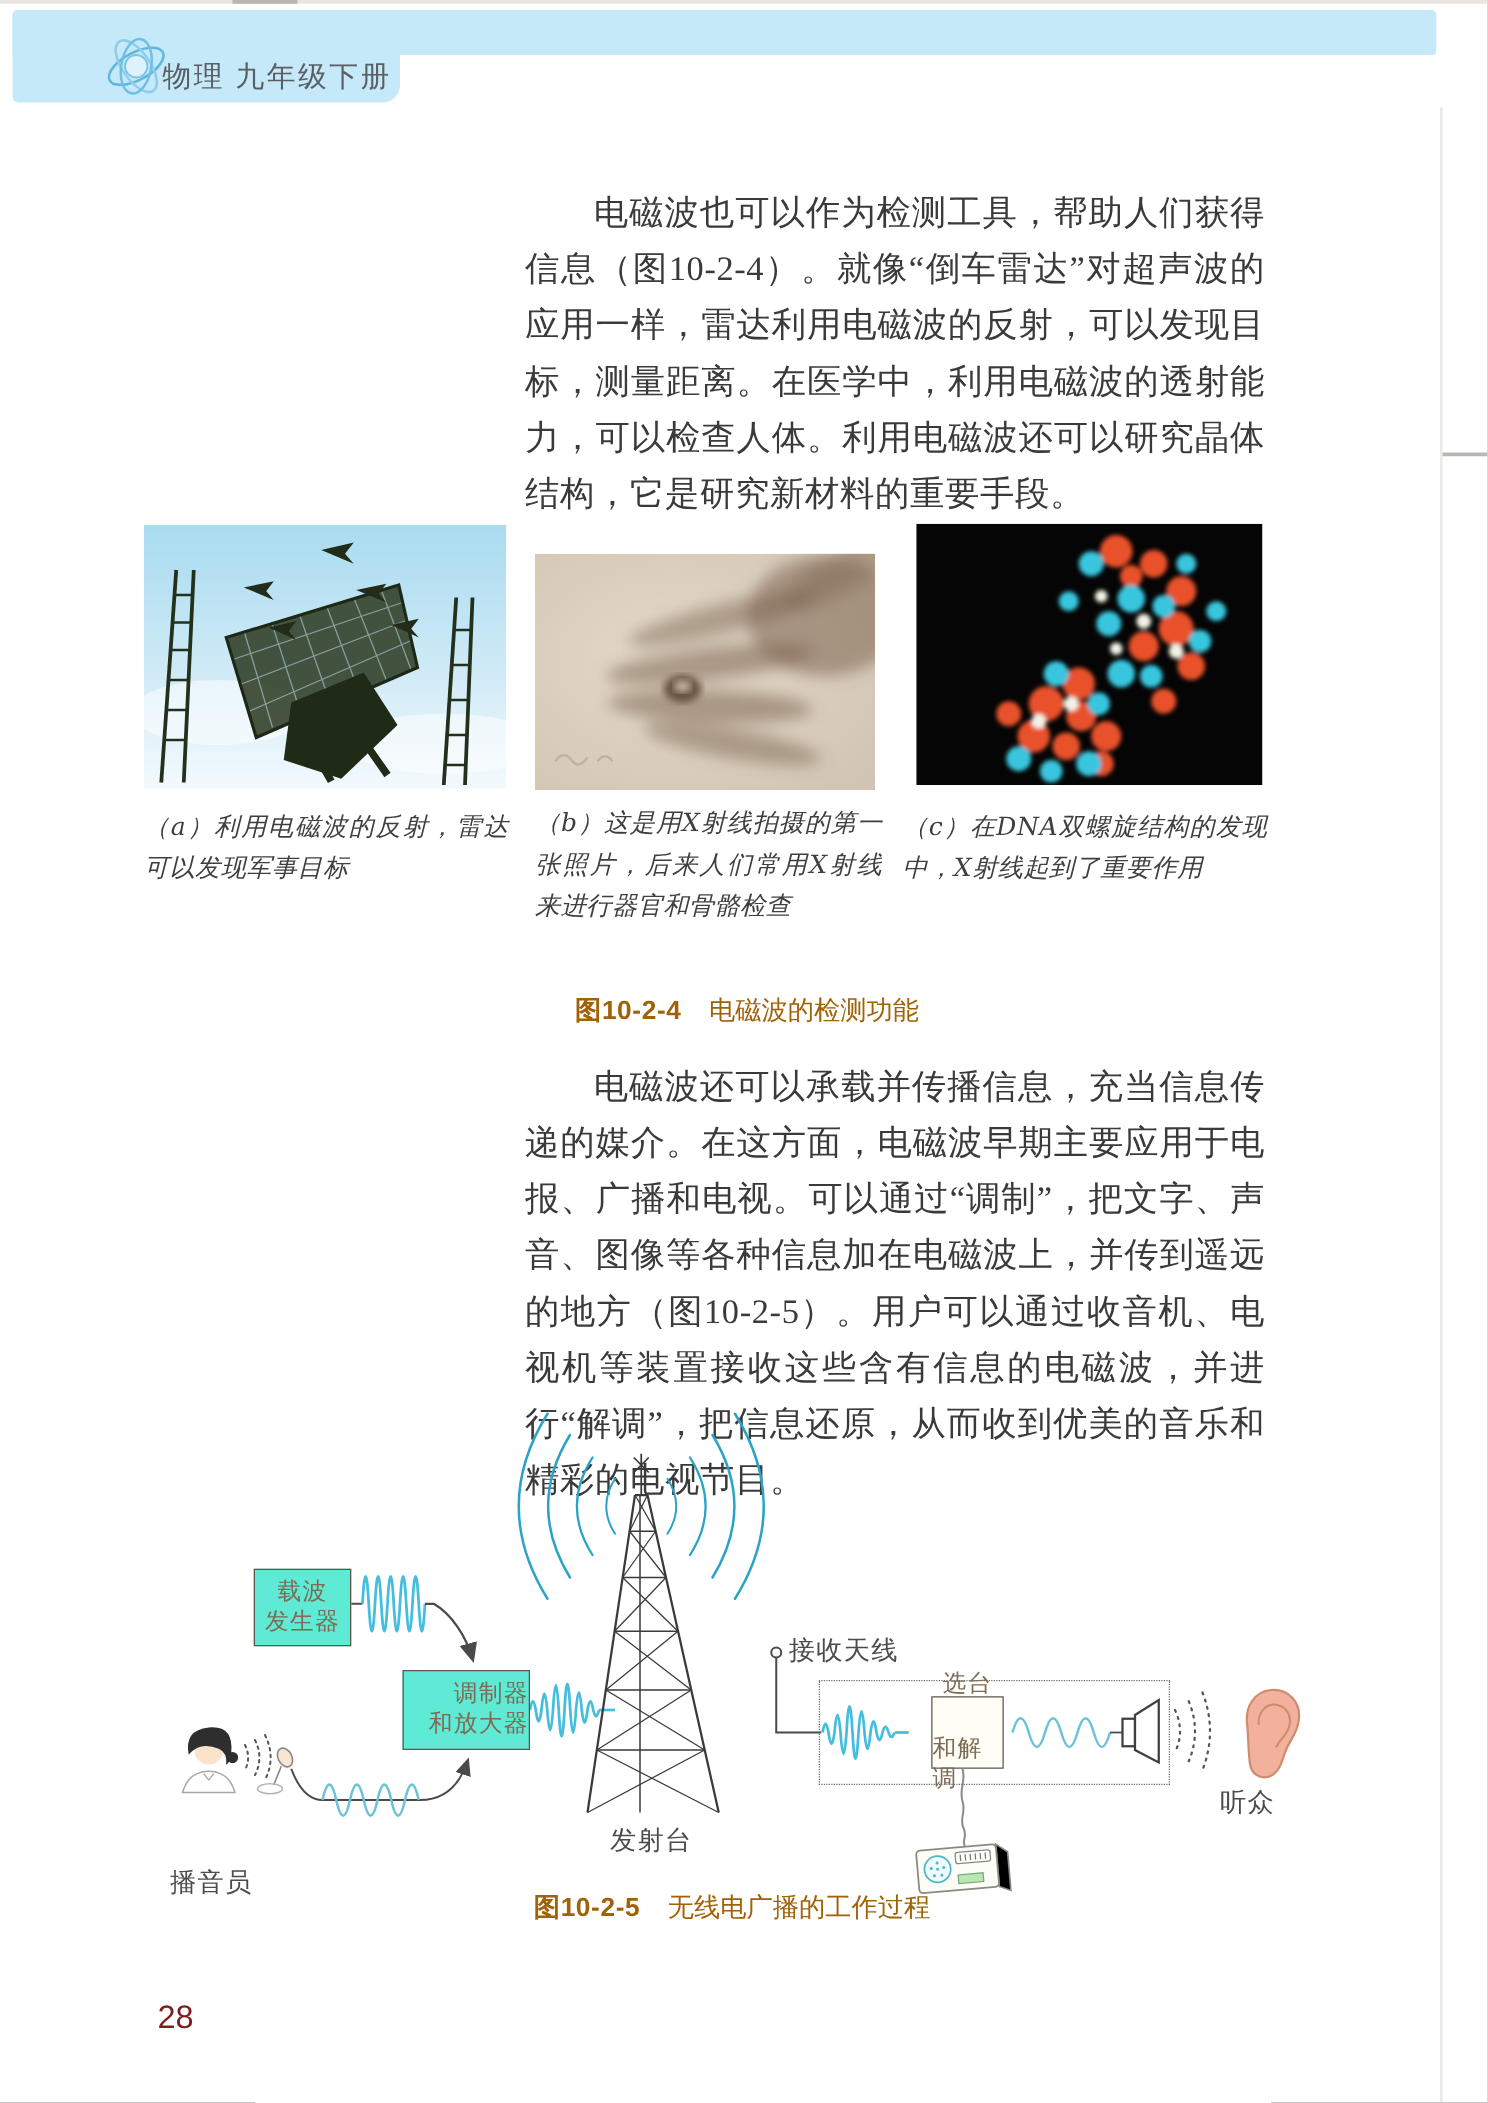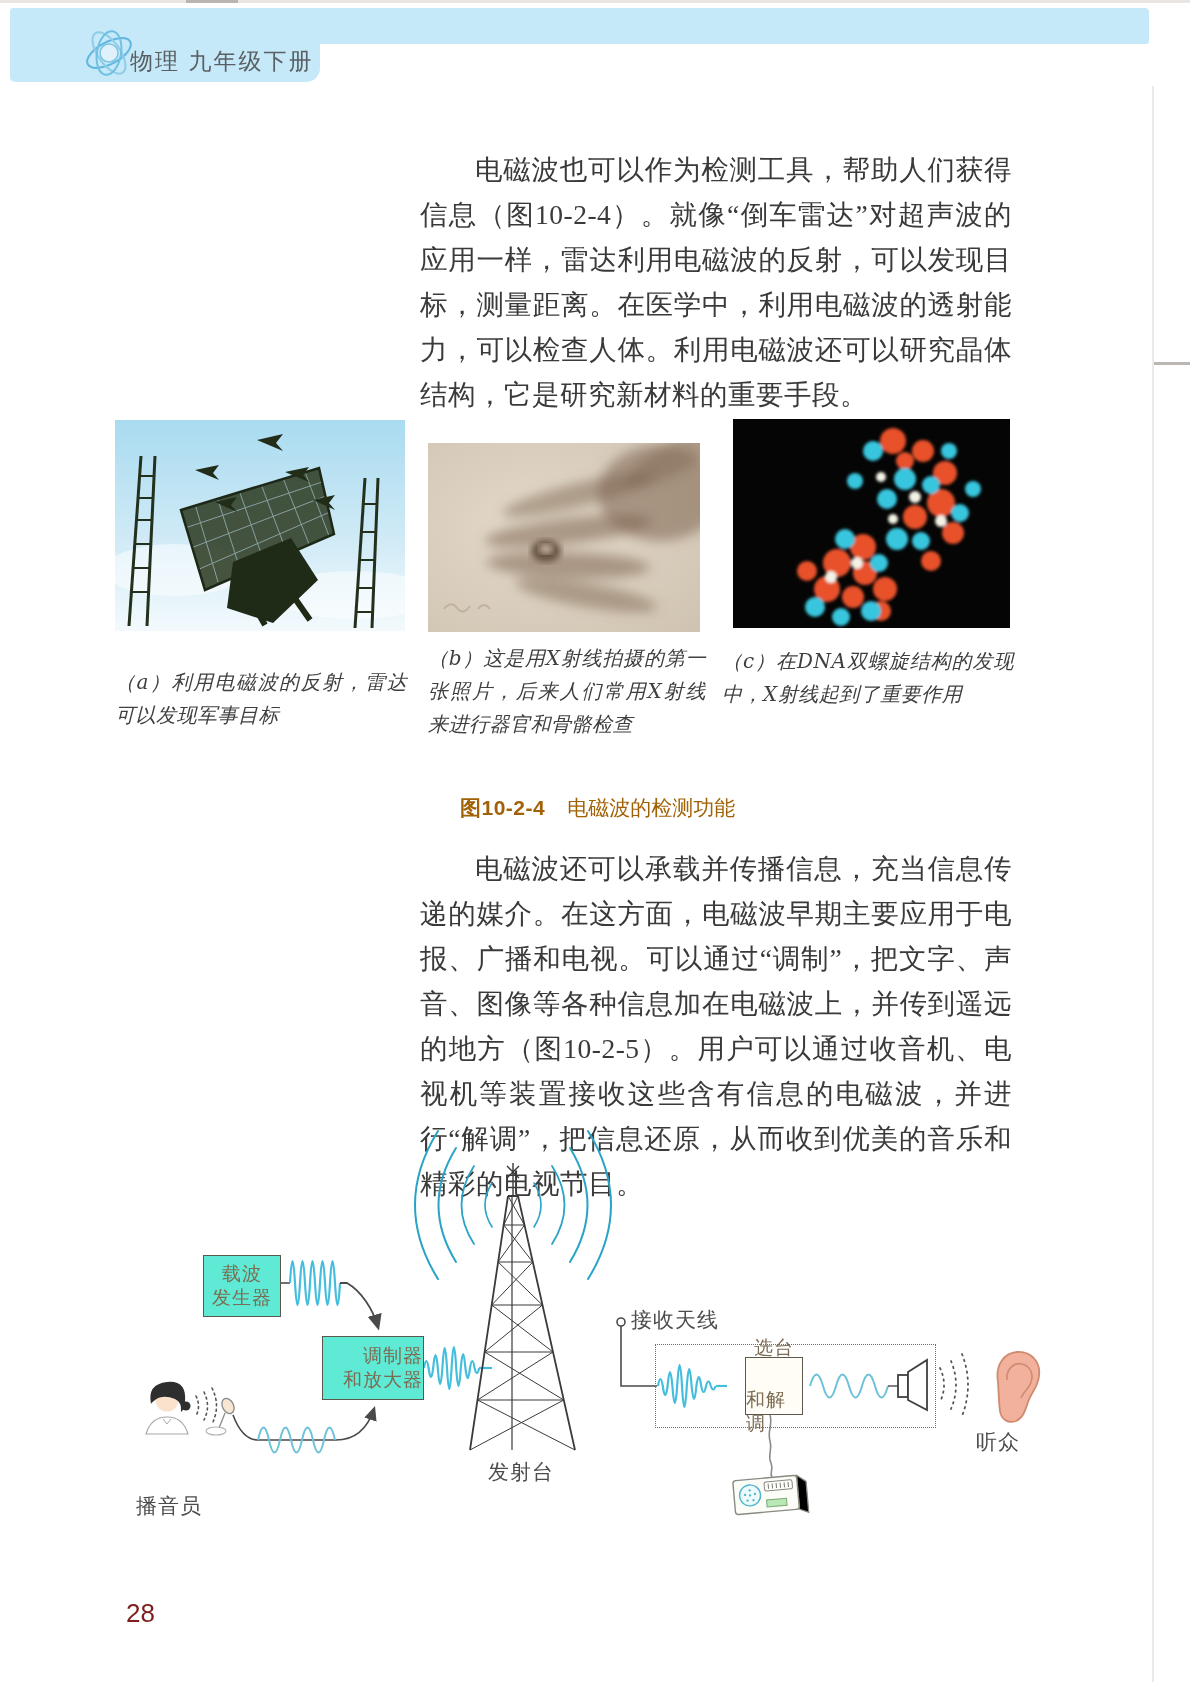--- a/index.html
+++ b/index.html
@@ -191,21 +191,21 @@
         <circle cx="182" cy="78" r="6"></circle>
           <circle cx="208" cy="102" r="6"></circle>
           <circle cx="124" cy="144" r="6"></circle>
         <circle cx="98" cy="158" r="6"></circle>
           <circle cx="160" cy="100" r="5"></circle>
           <circle cx="148" cy="58" r="5"></circle>
       </g>
     </g>
   </svg>
 
-  <div class="abs photo-cap" style="left:115px;top:666px;width:292px;">（a）利用电磁波的反射，雷达可以发现军事目标</div>
+  <div class="abs photo-cap" style="left:115px;top:645px;width:292px;">（a）利用电磁波的反射，雷达可以发现军事目标</div>
   <div class="abs photo-cap" style="left:428px;top:642px;width:278px;">（b）这是用X射线拍摄的第一张照片，后来人们常用X射线来进行器官和骨骼检查</div>
   <div class="abs photo-cap" style="left:722px;top:645px;width:292px;">（c）在DNA双螺旋结构的发现中，X射线起到了重要作用</div>
 
   <div class="abs figcap" style="left:460px;top:794px;">
     <b>图10-2-4</b><span>电磁波的检测功能</span>
   </div>
 
   <div class="abs para p2">电磁波还可以承载并传播信息，充当信息传递的媒介。在这方面，电磁波早期主要应用于电报、广播和电视。可以通过“调制”，把文字、声音、图像等各种信息加在电磁波上，并传到遥远的地方（图10-2-5）。用户可以通过收音机、电视机等装置接收这些含有信息的电磁波，并进行“解调”，把信息还原，从而收到优美的音乐和精彩的电视节目。</div>
 
   <svg class="abs" style="left:0;top:0;z-index:1;" width="1190" height="1682" viewBox="0 0 1190 1682">
@@ -330,16 +330,19 @@
   <div class="abs dbox" style="left:745px;top:1357px;width:58px;height:58px;background:#fffdf6;gap:28px;">
     <span>选台</span>
     <span>和解调</span>
   </div>
 
   <div class="abs dlabel" style="left:631px;top:1306px;">接收天线</div>
   <div class="abs dlabel" style="left:488px;top:1458px;">发射台</div>
   <div class="abs dlabel" style="left:136px;top:1492px;">播音员</div>
   <div class="abs dlabel" style="left:976px;top:1428px;">听众</div>
 
+  <div class="abs figcap" style="left:427px;top:1512px;">
+    <b>图10-2-5</b><span>无线电广播的工作过程</span>
+  </div>
 
   <div class="abs pagenum">28</div>
 
 </div>
 
 </body></html>

